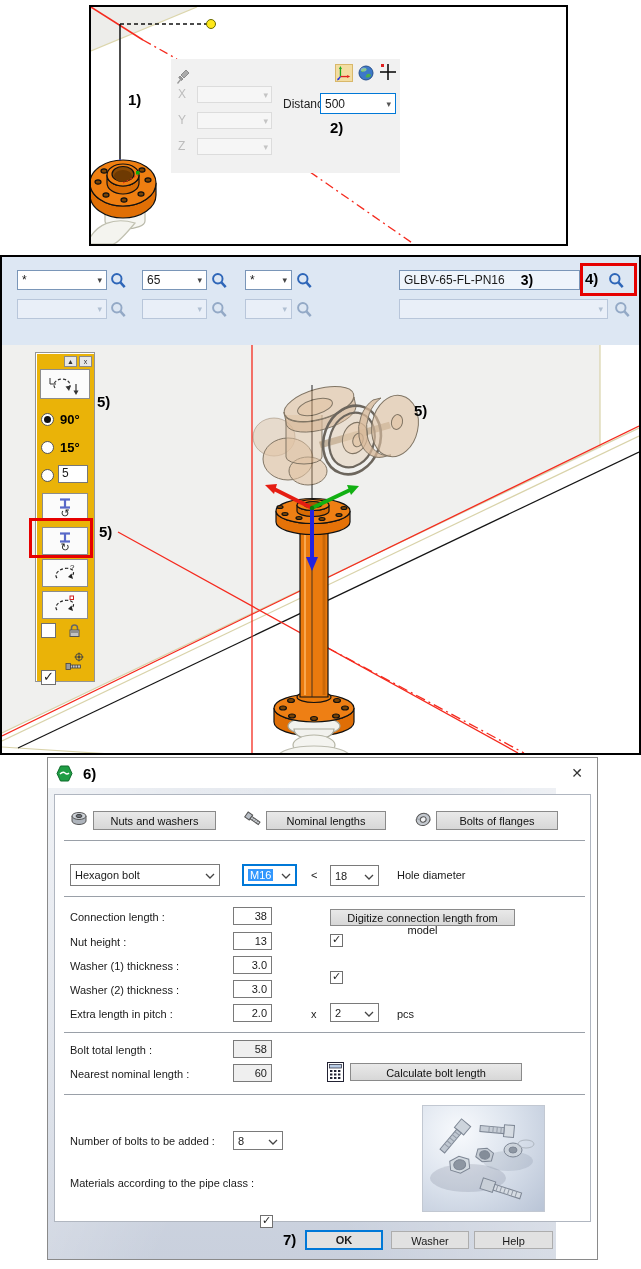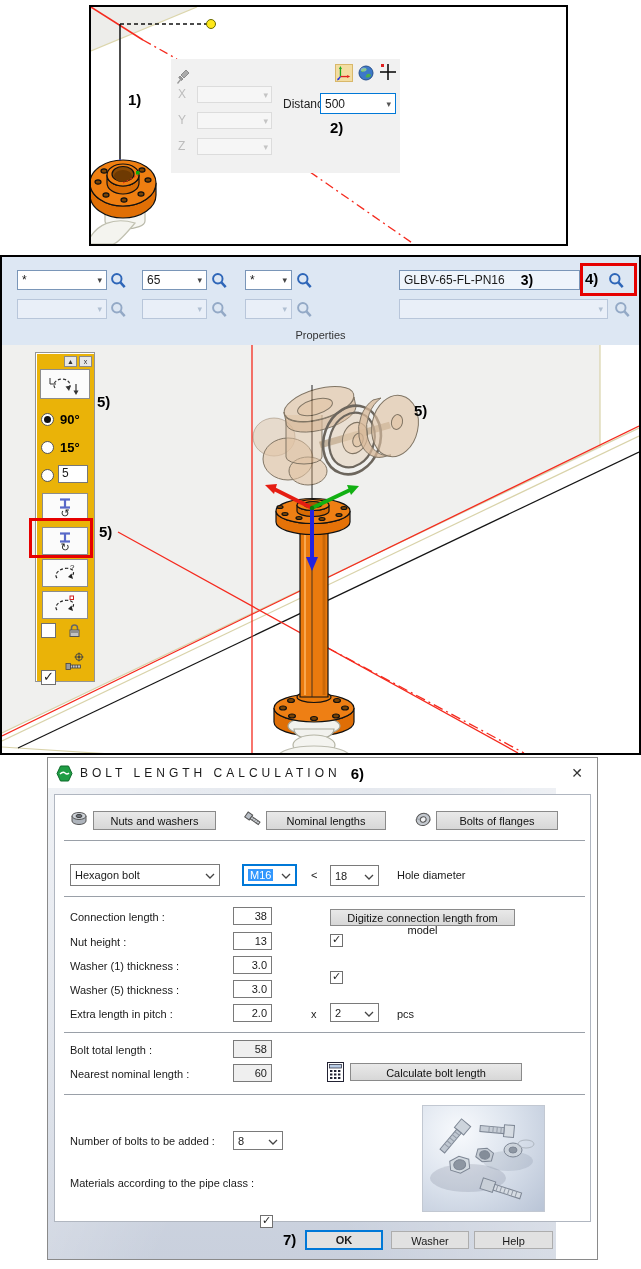--- a/index.html
+++ b/index.html
@@ -208,23 +208,20 @@
       <line x1="9.2" y1="9.2" x2="13" y2="13.5" stroke="#93a9c6" stroke-width="2.2"></line>
   </svg>
   <div class="abs filter dis" style="left:397px;top:42px;width:209px;height:20px">
       <span class="chev">▾</span>
     </div>
   <svg class="abs magwrap" style="left:612px;top:44px" viewBox="0 0 15 16">
     <circle cx="6" cy="6" r="4.2" fill="none" stroke="#93a9c6" stroke-width="1.7"></circle>
       <line x1="9.2" y1="9.2" x2="13" y2="13.5" stroke="#93a9c6" stroke-width="2.2"></line>
   </svg>
 
-  <div class="abs" id="props-bar">
-    <span>Properties</span>
-  </div>
 
   <div class="abs" id="viewport">
     <svg class="abs" style="left:0;top:0" width="637" height="408" viewBox="0 0 637 408">
       <polygon points="0,0 598,0 598,103 0,388" fill="#f0f0ee"></polygon>
       <line x1="598" y1="0" x2="598" y2="103" stroke="#d9d3aa" stroke-width="1.2"></line>
       <line x1="637" y1="83" x2="0" y2="388" stroke="#d9d3aa" stroke-width="1.2"></line>
       <line x1="637" y1="91" x2="0" y2="396" stroke="#d9d3aa" stroke-width="1.2"></line>
       <line x1="0" y1="402" x2="124" y2="410" stroke="#d9d3aa" stroke-width="1.2"></line>
       <line x1="637" y1="107" x2="16" y2="403" stroke="#151515" stroke-width="1.2"></line>
       <line x1="250" y1="0" x2="250" y2="408" stroke="#f52a1e" stroke-width="1.3"></line>
@@ -368,21 +365,20 @@
     <div class="abs callout" style="left:412px;top:57px">5)</div>
   </div>
 </div>
 
 <div class="abs" id="dlg">
   <div class="abs" id="dlg-title">
     <svg width="17" height="17" viewBox="0 0 17 17">
       <polygon points="4.5,1 12.5,1 16,8.5 12.5,16 4.5,16 1,8.5" fill="#1f9d44" stroke="#0d6b2a"></polygon>
       <path d="M4,9 Q7,6 9,8 Q11,10 13,8" fill="none" stroke="#fff" stroke-width="1.3"></path>
     </svg>
-    <span class="t">BOLT LENGTH CALCULATION</span>
     <span class="six callout">6)</span>
     <span id="dlg-close">✕</span>
   </div>
   <div class="abs" id="dlg-body">
     <div class="abs" id="dlg-inner">
 
       <svg class="abs" style="left:15px;top:16px" width="18" height="16" viewBox="0 0 18 16">
         <path d="M2,5 L2,10 A7,3.5 0 0 0 16,10 L16,5" fill="#aeb4bc" stroke="#555"></path>
         <ellipse cx="9" cy="5" rx="7" ry="3.5" fill="#cdd2d8" stroke="#555"></ellipse>
         <ellipse cx="9" cy="5" rx="3" ry="1.6" fill="#6a7077" stroke="#444"></ellipse>
@@ -435,21 +431,21 @@
       <div class="abs dbtn" style="left:275px;top:114px;width:185px;height:17px;padding-top:2px">Digitize connection length from model</div>
 
       <div class="abs dlab" style="left:15px;top:141px">Nut height :</div>
       <div class="abs nf" style="left:178px;top:137px;width:39px;height:18px">13</div>
       <div class="abs cb13 on" style="left:275px;top:139px"></div>
 
       <div class="abs dlab" style="left:15px;top:165px">Washer (1) thickness :</div>
       <div class="abs nf" style="left:178px;top:161px;width:39px;height:18px">3.0</div>
       <div class="abs cb13 on" style="left:275px;top:163px"></div>
 
-      <div class="abs dlab" style="left:15px;top:189px">Washer (5) thickness :</div>
+      <div class="abs dlab" style="left:15px;top:189px">Washer (2) thickness :</div>
       <div class="abs nf" style="left:178px;top:185px;width:39px;height:18px">3.0</div>
       <div class="abs cb13" style="left:275px;top:187px"></div>
 
       <div class="abs dlab" style="left:15px;top:213px">Extra length in pitch :</div>
       <div class="abs nf" style="left:178px;top:209px;width:39px;height:18px">2.0</div>
       <div class="abs dlab" style="left:256px;top:213px">x</div>
       <div class="abs wcombo end" style="left:275px;top:208px;width:49px;height:19px">
         <span class="val">2</span>
         <span class="chev"><svg width="10" height="6">
               <polyline points="1,1 5,5 9,1" fill="none" stroke="#444" stroke-width="1.3"></polyline>

